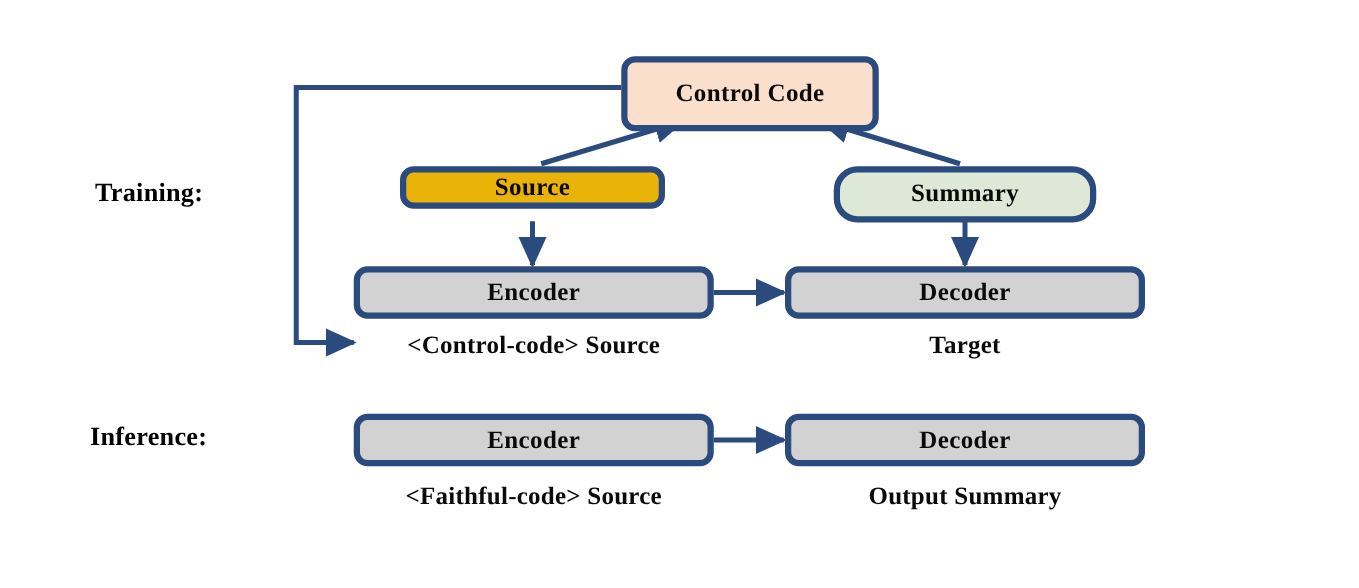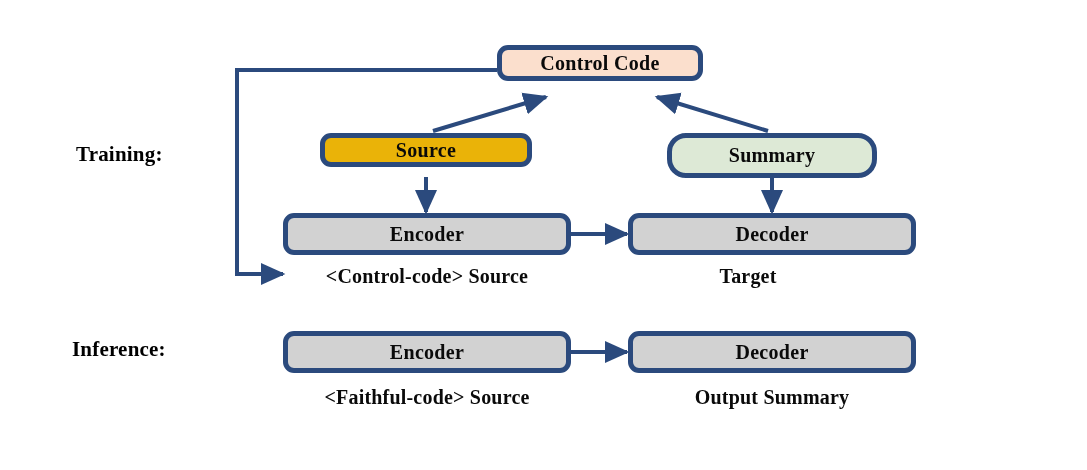--- a/index.html
+++ b/index.html
@@ -79,21 +79,21 @@
 
     <line x1="571" y1="352" x2="627" y2="352" stroke="#2b4a7d" stroke-width="4" marker-end="url(#arrowhead)"></line>
 
     <path d="M 497 70 L 237 70 L 237 274 L 283 274" fill="none" stroke="#2b4a7d" stroke-width="4" marker-end="url(#arrowhead)"></path>
   </svg>
 
   <div class="row-label" style="left:76px; top:142px;">Training:</div>
 
   <div class="row-label" style="left:72px; top:337px;">Inference:</div>
 
-  <div class="node" style="left:497px; top:45px; width:206px; height:36px; background:#fbdfcd;">
+  <div class="node" style="left:497px; top:45px; width:206px; height:60px; background:#fbdfcd;">
     <span>Control Code</span>
   </div>
 
   <div class="node" style="left:320px; top:133px; width:212px; height:34px; background:#eab308;">
     <span>Source</span>
   </div>
 
   <div class="node" style="left:667px; top:133px; width:210px; height:45px; background:#dde9d6;border-radius:19px;">
     <span>Summary</span>
   </div>
@@ -101,21 +101,21 @@
   <div class="node" style="left:283px; top:213px; width:288px; height:42px; background:#d2d2d2;">
     <span>Encoder</span>
   </div>
 
   <div class="node" style="left:628px; top:213px; width:288px; height:42px; background:#d2d2d2;">
     <span>Decoder</span>
   </div>
 
   <div class="caption" style="left:283px; top:265px; width:288px;">&lt;Control-code&gt; Source</div>
 
-  <div class="caption" style="left:604px; top:265px; width:288px;text-align:center;">Target</div>
+  <div class="caption" style="left:628px; top:265px; width:288px;text-align:center;">Target</div>
 
   <div class="node" style="left:283px; top:331px; width:288px; height:42px; background:#d2d2d2;">
     <span>Encoder</span>
   </div>
 
   <div class="node" style="left:628px; top:331px; width:288px; height:42px; background:#d2d2d2;">
     <span>Decoder</span>
   </div>
 
   <div class="caption" style="left:628px; top:386px; width:288px;">Output Summary</div>

